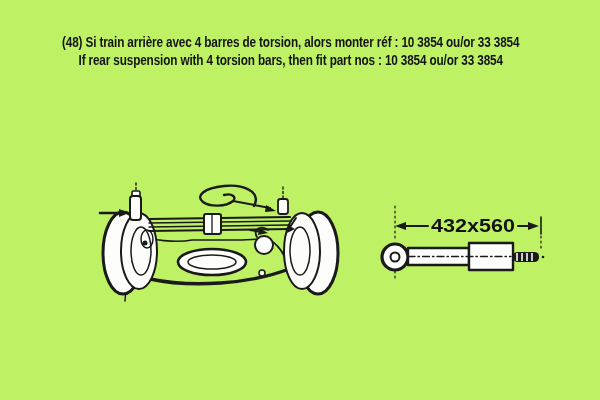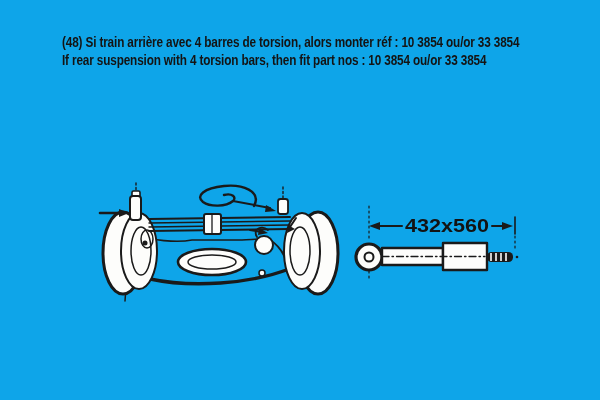--- a/index.html
+++ b/index.html
@@ -2,39 +2,39 @@
 <html><head>
 <meta charset="utf-8">
 <style>
   html,body{margin:0;padding:0;}
   body{
     width:600px;height:400px;position:relative;overflow:hidden;
     background:#ffffff;
     font-family:"Liberation Sans","DejaVu Sans",sans-serif;
   }
   .page{
-    position:absolute;inset:0;background:#0ea5e9;color:#161616;
+    position:absolute;inset:0;background:#bef264;color:#161616;text-align:center;
   }
   
   .note{
     position:absolute;left:62px;top:33px;
     font-weight:bold;font-size:15.5px;line-height:18px;color:#141414;
   }
   .note .line{
     white-space:nowrap;
     transform:scaleX(0.76);
     transform-origin:0 50%;
     letter-spacing:-0.2px;
   }
   
   .axle-fig{
     position:absolute;left:92px;top:181px;width:258px;height:132px;margin:0;
   }
   .shock-fig{
-    position:absolute;left:350px;top:201px;width:184px;height:84px;margin:0;
+    position:absolute;left:376px;top:201px;width:184px;height:84px;margin:0;
   }
   svg{display:block;width:100%;height:100%;}
   .ink{stroke:#1a1a1a;fill:none;stroke-linecap:round;stroke-linejoin:round;}
   .inkfill{fill:#1a1a1a;stroke:none;}
   .paper{fill:#fdfdfb;}
   .dim-text{
     font-family:"Liberation Sans","DejaVu Sans",sans-serif;
     font-weight:bold;font-size:19px;fill:#131313;
   }
 </style>

